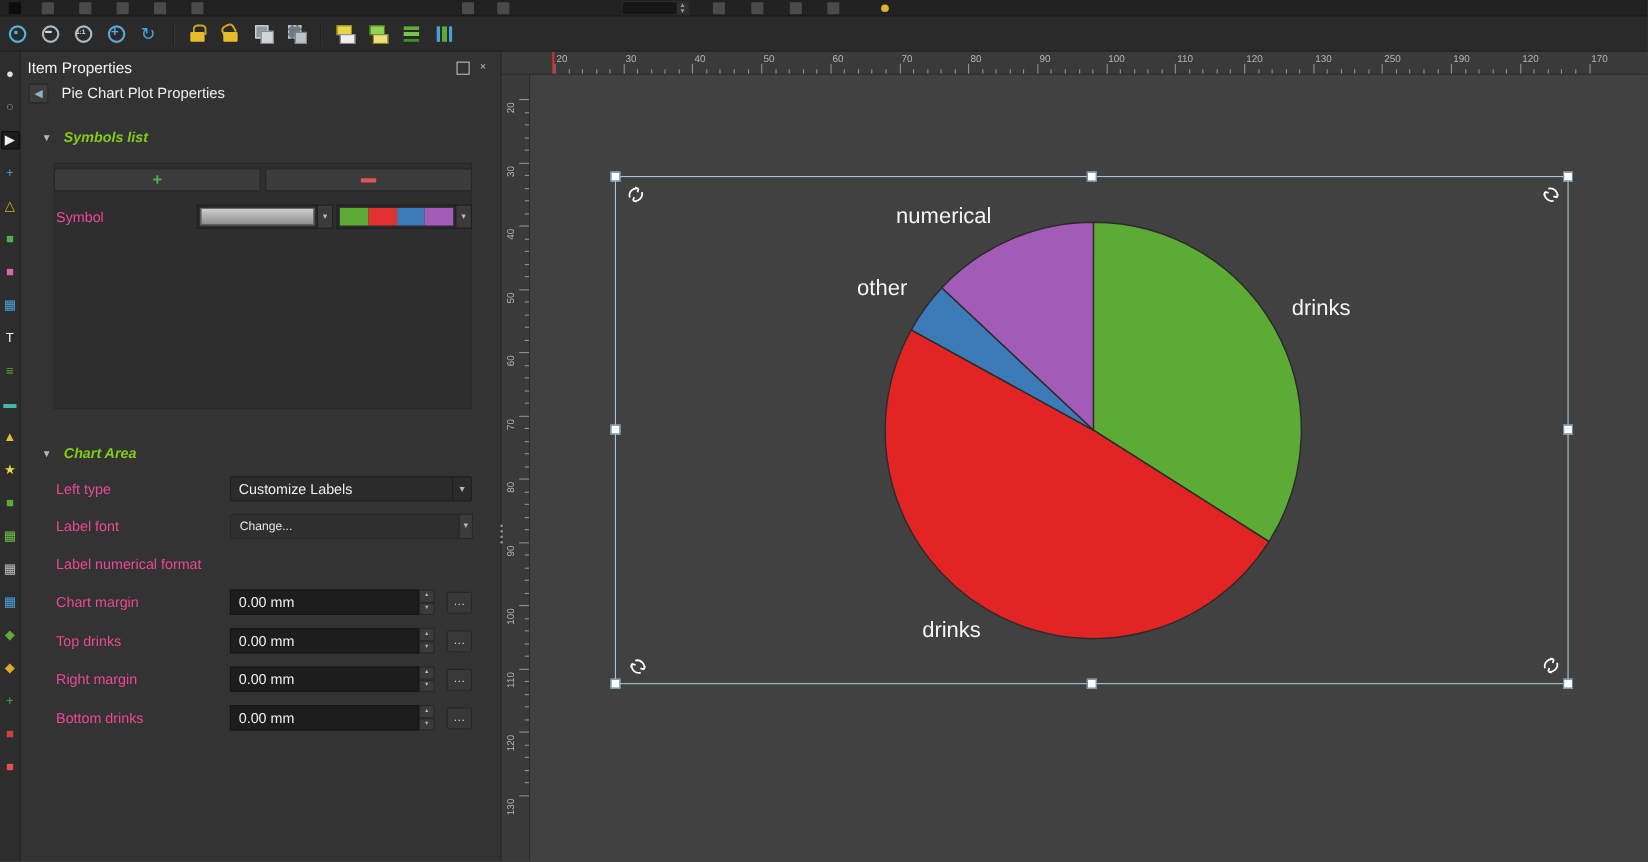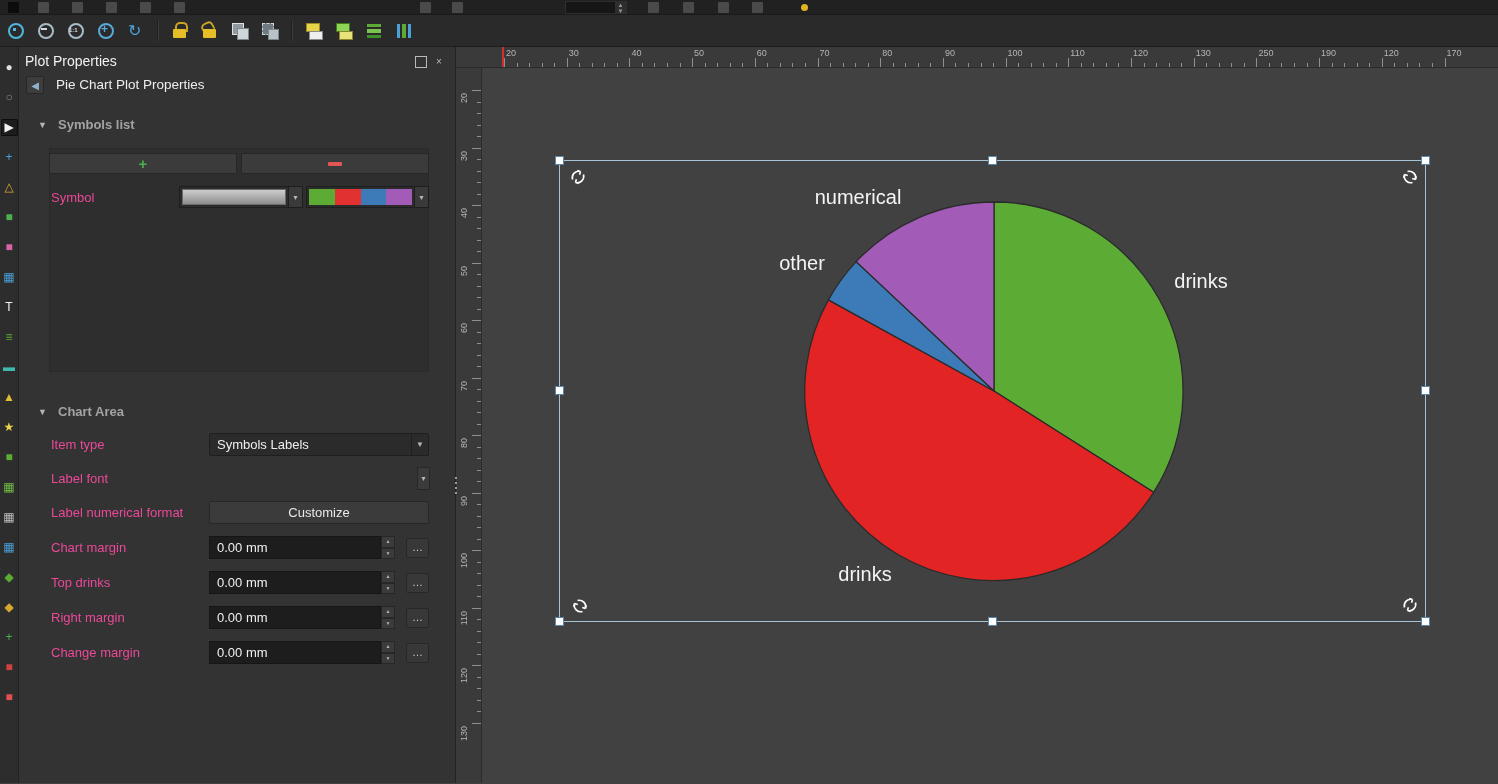--- a/index.html
+++ b/index.html
@@ -51,21 +51,21 @@
   .lti.sel { background:#1c1c1c; box-shadow:inset 0 0 0 1px #0d0d0d; }
 
   
   .panel { width:437px; background:#333333; border-right:1px solid #222; position:relative; flex:0 0 437px; font-size:13px; }
   .p-title { position:absolute; left:6px; top:6px; font-size:14px; color:#f2f2f2; }
   .dockbtn { position:absolute; top:9px; width:12px; height:12px; color:#b9b9b9; font-size:10px; line-height:11px; text-align:center; }
   .dockbtn.float { border:1px solid #b9b9b9; }
   .backbtn { position:absolute; left:7px; top:29px; width:18px; height:18px; background:#3d3d3d; border:1px solid #272727;
     border-radius:2px; color:#8fb2cc; font-size:10px; line-height:17px; text-align:center; }
   .p-sub { position:absolute; left:37px; top:30px; font-size:13.5px; color:#eee; }
-  .sect-h { position:absolute; font-weight:bold; color:#a3a3a3; }
+  .sect-h { position:absolute; font-weight:bold; color:#84cc16;font-style:italic; }
   .tri { position:absolute; color:#b5b5b5; font-size:9px; }
   .symbox { position:absolute; left:30px; top:101px; width:380px; height:224px; background:#2e2e2e; border:1px solid #2a2a2a; }
   .symbtn { position:absolute; top:106px; height:21px; width:188px; background:#3b3b3b; border:1px solid #272727; border-radius:2px;
     display:flex; align-items:center; justify-content:center; }
   .plus { color:#4caf50; font-size:15px; font-weight:bold; line-height:15px; }
   .minusbar { width:14px; height:4px; background:#e05555; border-radius:1px; }
   .flabel { position:absolute; left:32px; height:23px; line-height:23px; color:#ec4899; }
   .swcombo { position:absolute; top:139px; height:22px; display:flex; }
   .swatch { border:1px solid #1e1e1e; background:#2b2b2b; padding:2px; display:flex; }
   .sarrow { width:14px; background:#3a3a3a; border:1px solid #1e1e1e; border-left:none; color:#b5b5b5; font-size:7px;
@@ -167,21 +167,21 @@
       <span class="lti" style="color: rgb(189, 189, 189);">▦</span>
       <span class="lti" style="color: rgb(74, 159, 216);">▦</span>
       <span class="lti" style="color: rgb(92, 171, 52);">◆</span>
       <span class="lti" style="color: rgb(216, 168, 48);">◆</span>
       <span class="lti" style="color: rgb(76, 175, 80);">+</span>
       <span class="lti" style="color: rgb(208, 64, 64);">■</span>
       <span class="lti" style="color: rgb(224, 80, 80);">■</span>
     </div>
 
   <div class="panel">
-    <div class="p-title">Plot Properties</div>
+    <div class="p-title">Item Properties</div>
     <div class="dockbtn float" style="right:28px"></div>
     <div class="dockbtn" style="right:10px">×</div>
 
     <div class="backbtn">◀</div>
     <div class="p-sub">Pie Chart Plot Properties</div>
 
     <span class="tri" style="left:19px; top:73px">▼</span>
     <div class="sect-h" style="left:39px; top:70px">Symbols list</div>
 
     <div class="symbox"></div>
@@ -205,33 +205,33 @@
           <div style="flex: 1 1 0%; background: rgb(226, 49, 49);"></div>
           <div style="flex: 1 1 0%; background: rgb(61, 122, 184);"></div>
           <div style="flex: 1 1 0%; background: rgb(163, 91, 184);"></div>
         </div>
       <div class="sarrow">▼</div>
     </div>
 
     <span class="tri" style="left:19px; top:360px">▼</span>
     <div class="sect-h" style="left:39px; top:357px">Chart Area</div>
 
-    <div class="flabel" style="top:386px">Item type</div>
+    <div class="flabel" style="top:386px">Left type</div>
     <div class="combo" style="left:190px; top:386px; width:220px">
-      <span>Symbols Labels</span>
+      <span>Customize Labels</span>
       <span class="carr">▼</span>
     </div>
 
     <div class="flabel" style="top:420px">Label font</div>
+    <div class="pushbtn fontbtn" style="left:190px; top:420px; width:208px">
+      <span>Change...</span>
+    </div>
     <div class="fontarr" style="left:398px; top:420px">▼</div>
 
     <div class="flabel" style="top:454px">Label numerical format</div>
-    <div class="pushbtn" style="left:190px; top:454px; width:220px">
-      <span>Customize</span>
-    </div>
 
     <div class="flabel" style="top:489px">Chart margin</div>
     <div class="spinbox" style="left:190px; top:489px">
         <span>0.00 mm</span>
       </div>
     <div class="spincol" style="left:362px; top:489px">
         <div>▲</div>
         <div>▼</div>
       </div>
     <div class="dotsbtn" style="left:387px; top:489px">…</div>
@@ -249,21 +249,21 @@
     <div class="flabel" style="top:559px">Right margin</div>
     <div class="spinbox" style="left:190px; top:559px">
         <span>0.00 mm</span>
       </div>
     <div class="spincol" style="left:362px; top:559px">
         <div>▲</div>
         <div>▼</div>
       </div>
     <div class="dotsbtn" style="left:387px; top:559px">…</div>
 
-    <div class="flabel" style="top:594px">Change margin</div>
+    <div class="flabel" style="top:594px">Bottom drinks</div>
     <div class="spinbox" style="left:190px; top:594px">
         <span>0.00 mm</span>
       </div>
     <div class="spincol" style="left:362px; top:594px">
         <div>▲</div>
         <div>▼</div>
       </div>
     <div class="dotsbtn" style="left:387px; top:594px">…</div>
 
     <div class="splitdots">

